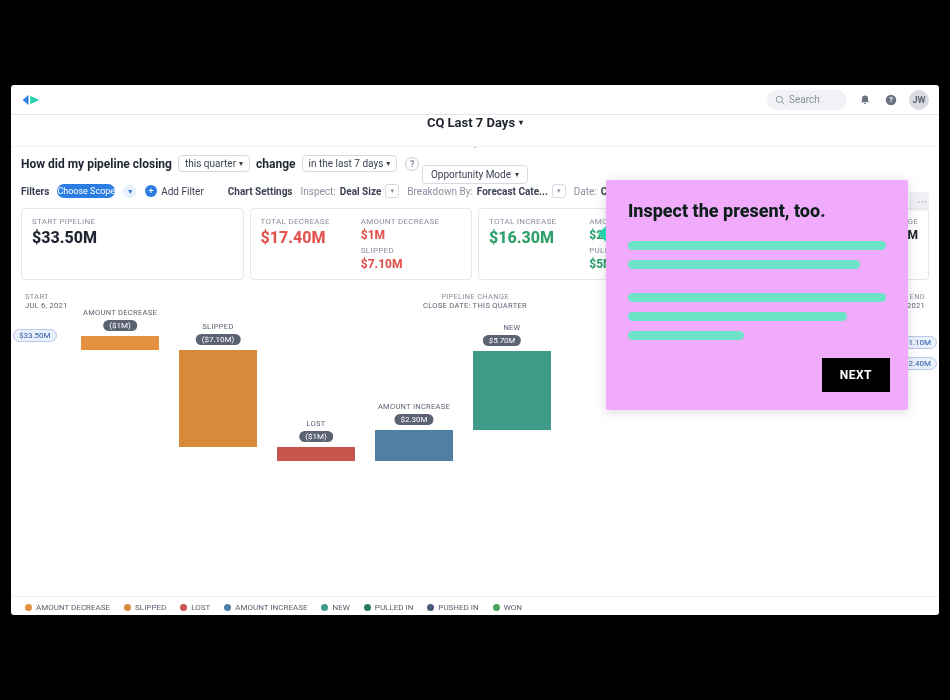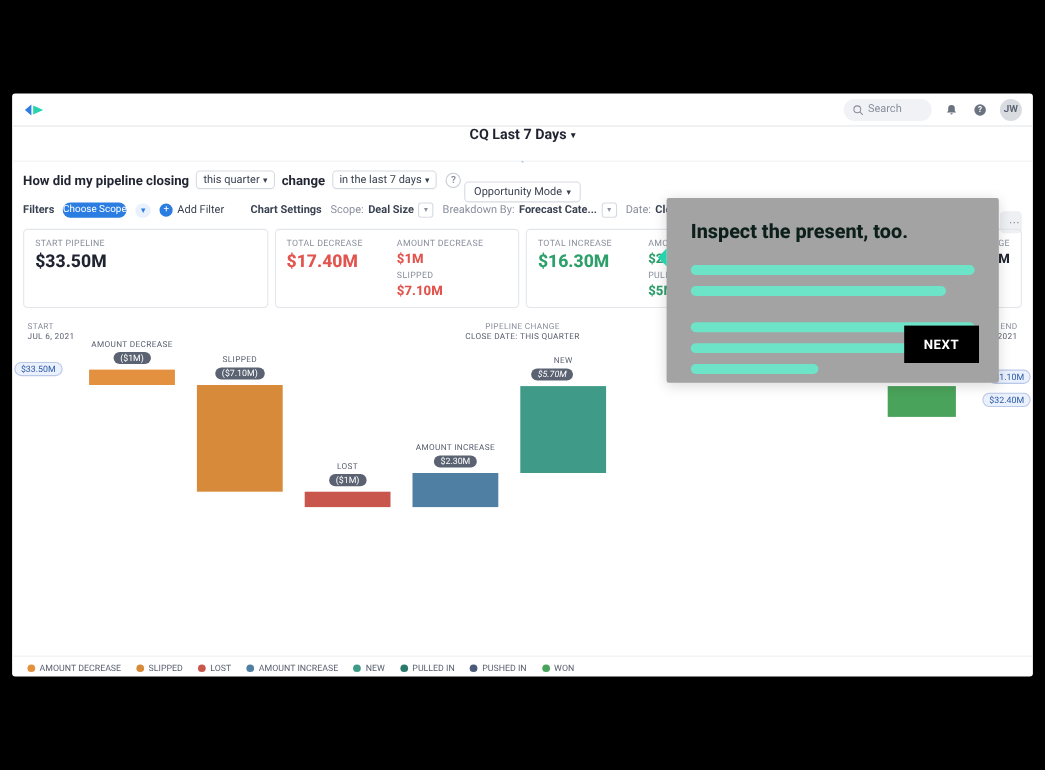--- a/index.html
+++ b/index.html
@@ -62,21 +62,21 @@
 .chart { position:relative; height:280px; margin:6px 0 0; }
 .axis-pill { position:absolute; font-size:8px; border:1px solid #b9c7e8; background:#eaf1fc; color:#2b5aa8; border-radius:8px; padding:1px 5px; }
 .bar { position:absolute; }
 .bar-label { position:absolute; width:100%; text-align:center; font-size:7.5px; color:#5a6070; letter-spacing:.3px; }
 .bar-pill { position:absolute; left:50%; transform:translateX(-50%); background:#5b6272; color:#fff; font-size:8px; border-radius:8px; padding:1px 6px; white-space:nowrap; }
 
 .legend { display:flex; gap:14px; padding:6px 14px; font-size:8px; color:#5a6070; border-top:1px solid #eef0f3; }
 .legend-item { display:flex; align-items:center; gap:4px; }
 .dot { width:7px; height:7px; border-radius:50%; }
 
-.overlay { position:absolute; top:180px; left:606px; width:302px; height:168px; background:#a3a3a3; border-radius:2px; padding:20px 22px; box-shadow:0 2px 12px rgba(0,0,0,.15); }
+.overlay { position:absolute; top:180px; left:606px; width:302px; height:230px; background:#f0abfc; border-radius:2px; padding:20px 22px; box-shadow:0 2px 12px rgba(0,0,0,.15); }
 .overlay-caret { position:absolute; left:-8px; top:46px; width:0; height:0; border-top:8px solid transparent; border-bottom:8px solid transparent; border-right:8px solid #27d3ae; }
 .overlay h2 { font-size:18px; font-weight:800; color:#0d1f1a; margin-bottom:20px; }
 .ov-line { height:9px; background:#6de3c8; border-radius:5px; margin-bottom:10px; }
 .next-btn { position:absolute; right:18px; bottom:18px; background:#000; color:#fff; font-size:12px; font-weight:700; padding:10px 18px; border:none; letter-spacing:.5px; cursor:pointer; }
 
 .chev { display:inline-block; font-size:8px; }
 </style>
 </head>
 <body>
 
@@ -148,21 +148,21 @@
     <span class="lbl">Filters</span>
     <div class="scope-pill">Choose Scope</div>
     <div class="scope-caret">▾</div>
     <div class="add-filter">
         <div class="plus-circ">+</div>
         <span>Add Filter</span>
       </div>
     <span style="width:8px"></span>
     <span class="lbl">Chart Settings</span>
     <div class="cs-group">
-        <span class="cs-lbl">Scope:</span>
+        <span class="cs-lbl">Inspect:</span>
         <span class="cs-val">Deal Size</span>
         <div class="cs-caret">▾</div>
       </div>
     <div class="cs-group">
         <span class="cs-lbl">Breakdown By:</span>
         <span class="cs-val">Forecast Cate...</span>
         <div class="cs-caret">▾</div>
       </div>
     <div class="cs-group">
         <span class="cs-lbl">Date:</span>

